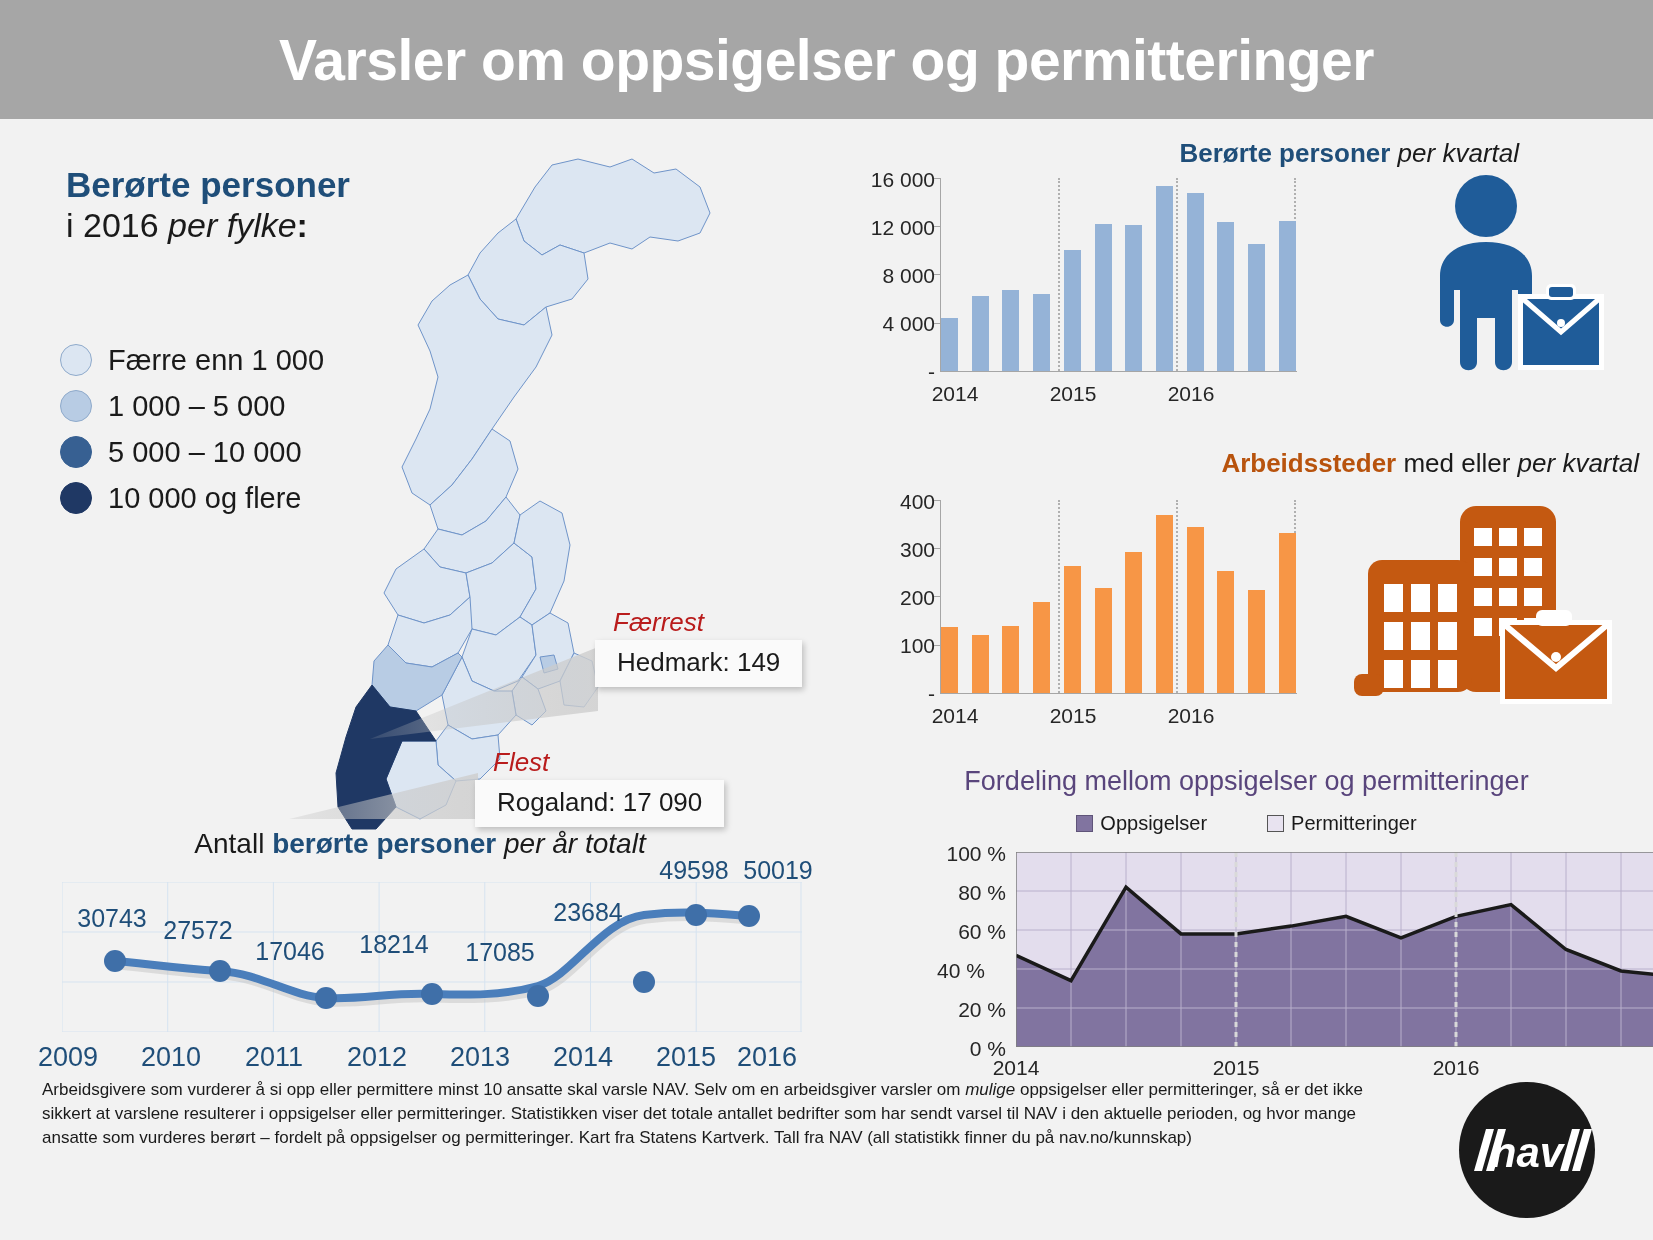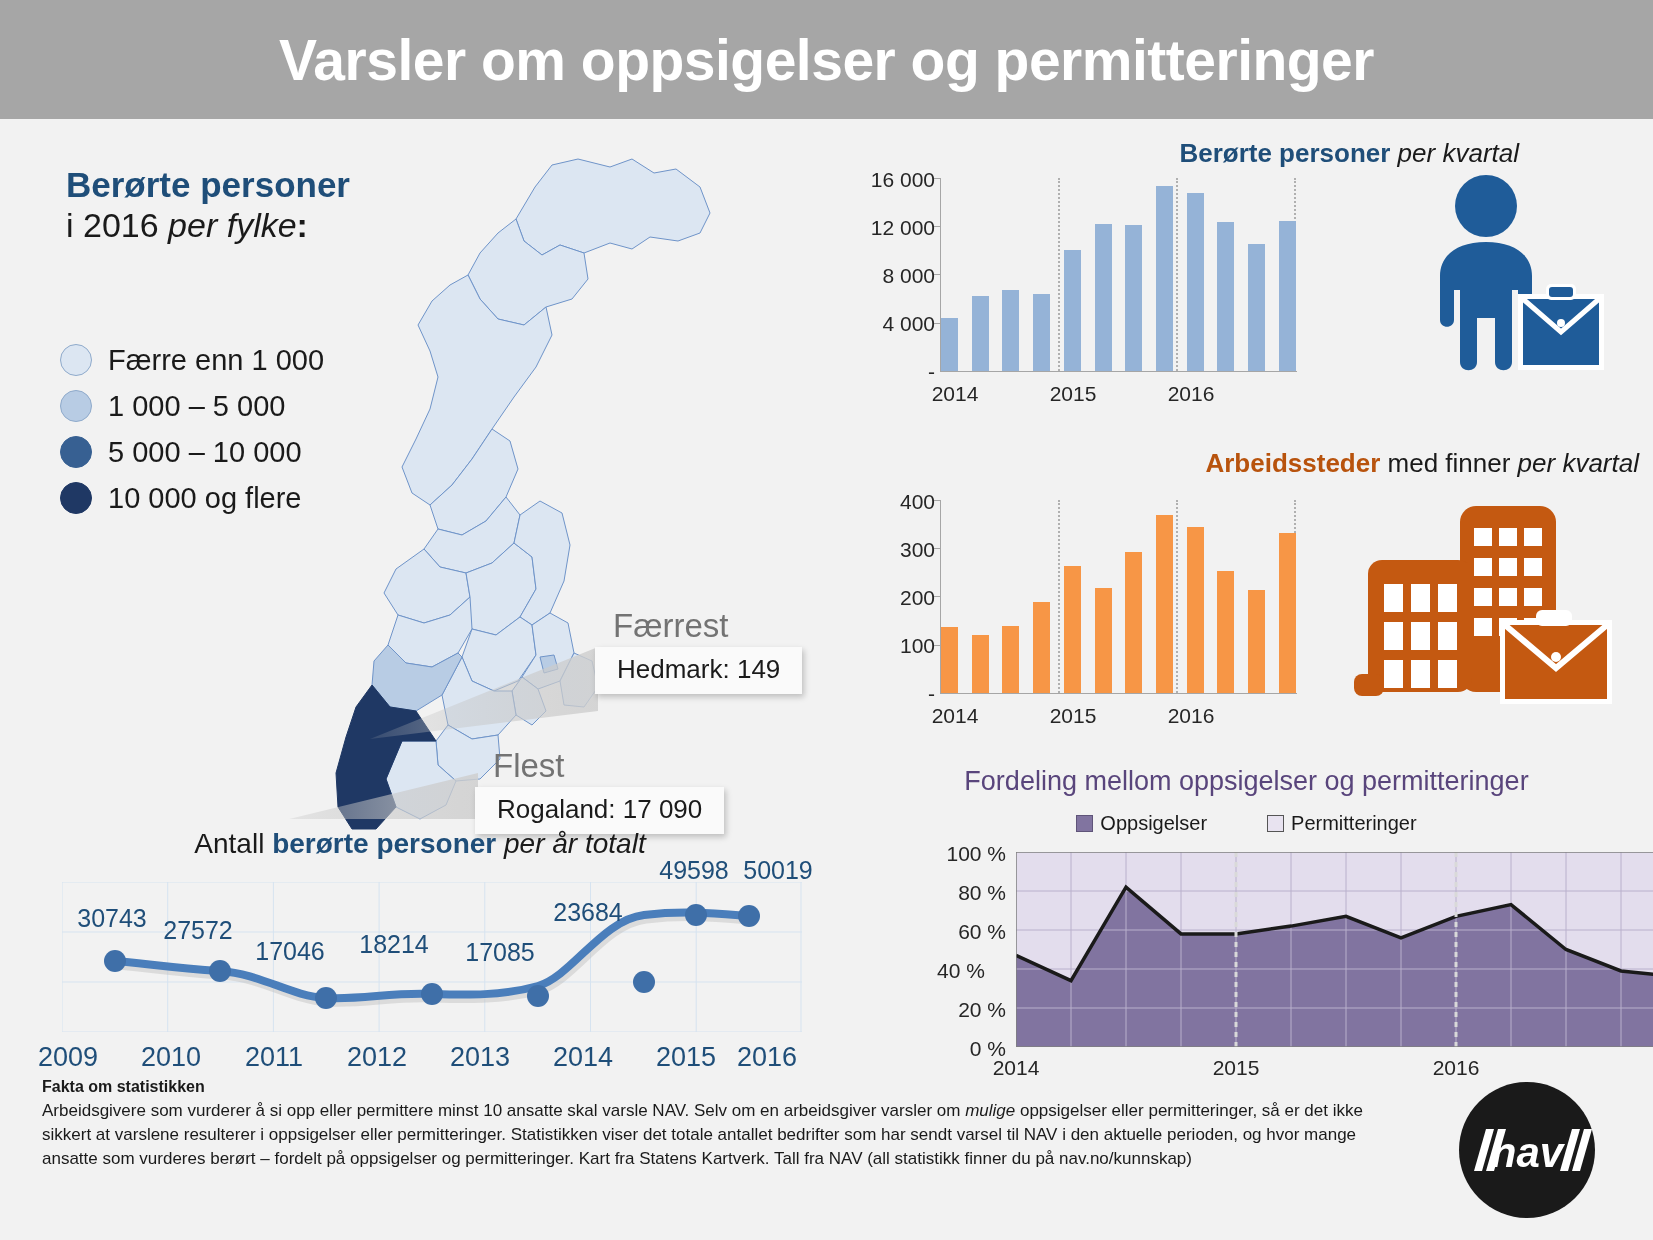--- a/index.html
+++ b/index.html
@@ -28,21 +28,21 @@
 
   .legend{position:absolute;left:60px;top:218px;}
   .legend-row{display:flex;align-items:center;height:46px;}
   .legend-dot{width:32px;height:32px;border-radius:50%;margin-right:16px;border:1px solid #8faacb;box-sizing:border-box;}
   .legend-label{font-size:29px;color:#1a1a1a;white-space:nowrap;}
 
   .map-wrap{position:absolute;left:180px;top:10px;width:560px;height:800px;}
 
   
   .callout{position:absolute;}
-  .callout .co-title{font-size:33px;color:#737373;margin-left:18px;margin-bottom:2px;}
+  .callout .co-title{font-size:26px;font-style:italic;color:#b91c1c;margin-left:18px;margin-bottom:2px;}
   .callout .co-box{
     background:#fafafa;color:#1a1a1a;font-size:26px;
     padding:7px 22px 9px 22px;display:inline-block;
     box-shadow:2px 3px 6px rgba(0,0,0,.22);
   }
   #callout-faerrest{left:595px;top:488px;}
   #callout-flest{left:475px;top:628px;}
 
   
   .chart-title{font-size:26px;color:#1a1a1a;}
@@ -246,21 +246,21 @@
       <rect x="178" y="116" width="30" height="16" rx="5" fill="#ffffff"></rect>
       <rect x="181" y="119" width="24" height="10" rx="3" fill="#1f5c99"></rect>
       <polyline points="155,131 193,164 231,131" fill="none" stroke="#ffffff" stroke-width="5"></polyline>
       <circle cx="193" cy="155" r="4" fill="#ffffff"></circle>
     </g>
   </svg>
 </div>
 
 <div id="chart-sites">
   <div class="ttl chart-title">
-    <span class="bold-orange">Arbeidssteder</span><span> med finner </span><i>per kvartal</i>
+    <span class="bold-orange">Arbeidssteder</span><span> med eller </span><i>per kvartal</i>
   </div>
 
   <div class="ytick" style="left:0px;top:50px;width:95px;">400</div>
   <div class="ytick" style="left:0px;top:98px;width:95px;">300</div>
   <div class="ytick" style="left:0px;top:146px;width:95px;">200</div>
   <div class="ytick" style="left:0px;top:194px;width:95px;">100</div>
   <div class="ytick" style="left:0px;top:242px;width:95px;">-</div>
 
   <div class="plot">
     <div class="axis-line" style="left:-1px;top:0;width:1px;height:193px;"></div>
@@ -445,21 +445,20 @@
       </g>
     </svg>
   </div>
 
   <div class="xtick" style="left:131px;top:296px;width:90px;">2014</div>
   <div class="xtick" style="left:351px;top:296px;width:90px;">2015</div>
   <div class="xtick" style="left:571px;top:296px;width:90px;">2016</div>
 </div>
 
 <div class="footer">
-  <div class="ftitle">Fakta om statistikken</div>
   <div class="fbody">
     <span><span>Arbeidsgivere som vurderer å si opp eller permittere minst 10 ansatte skal varsle NAV. Selv om en arbeidsgiver varsler om </span><i>mulige</i><span> oppsigelser eller permitteringer, så er det ikke sikkert</span></span>
     <span>at varslene resulterer i oppsigelser eller permitteringer. Statistikken viser det totale antallet bedrifter som har sendt varsel til NAV i den aktuelle perioden, og hvor mange ansatte som</span>
     <span>vurderes berørt – fordelt på oppsigelser og permitteringer. Kart fra Statens Kartverk. Tall fra NAV (all statistikk finner du på nav.no/kunnskap)</span>
   </div>
 </div>
 
 <svg class="navlogo" viewBox="0 0 150 150">
   <circle cx="75" cy="75" r="68" fill="#1a1a1a"></circle>
   <g fill="#ffffff">

